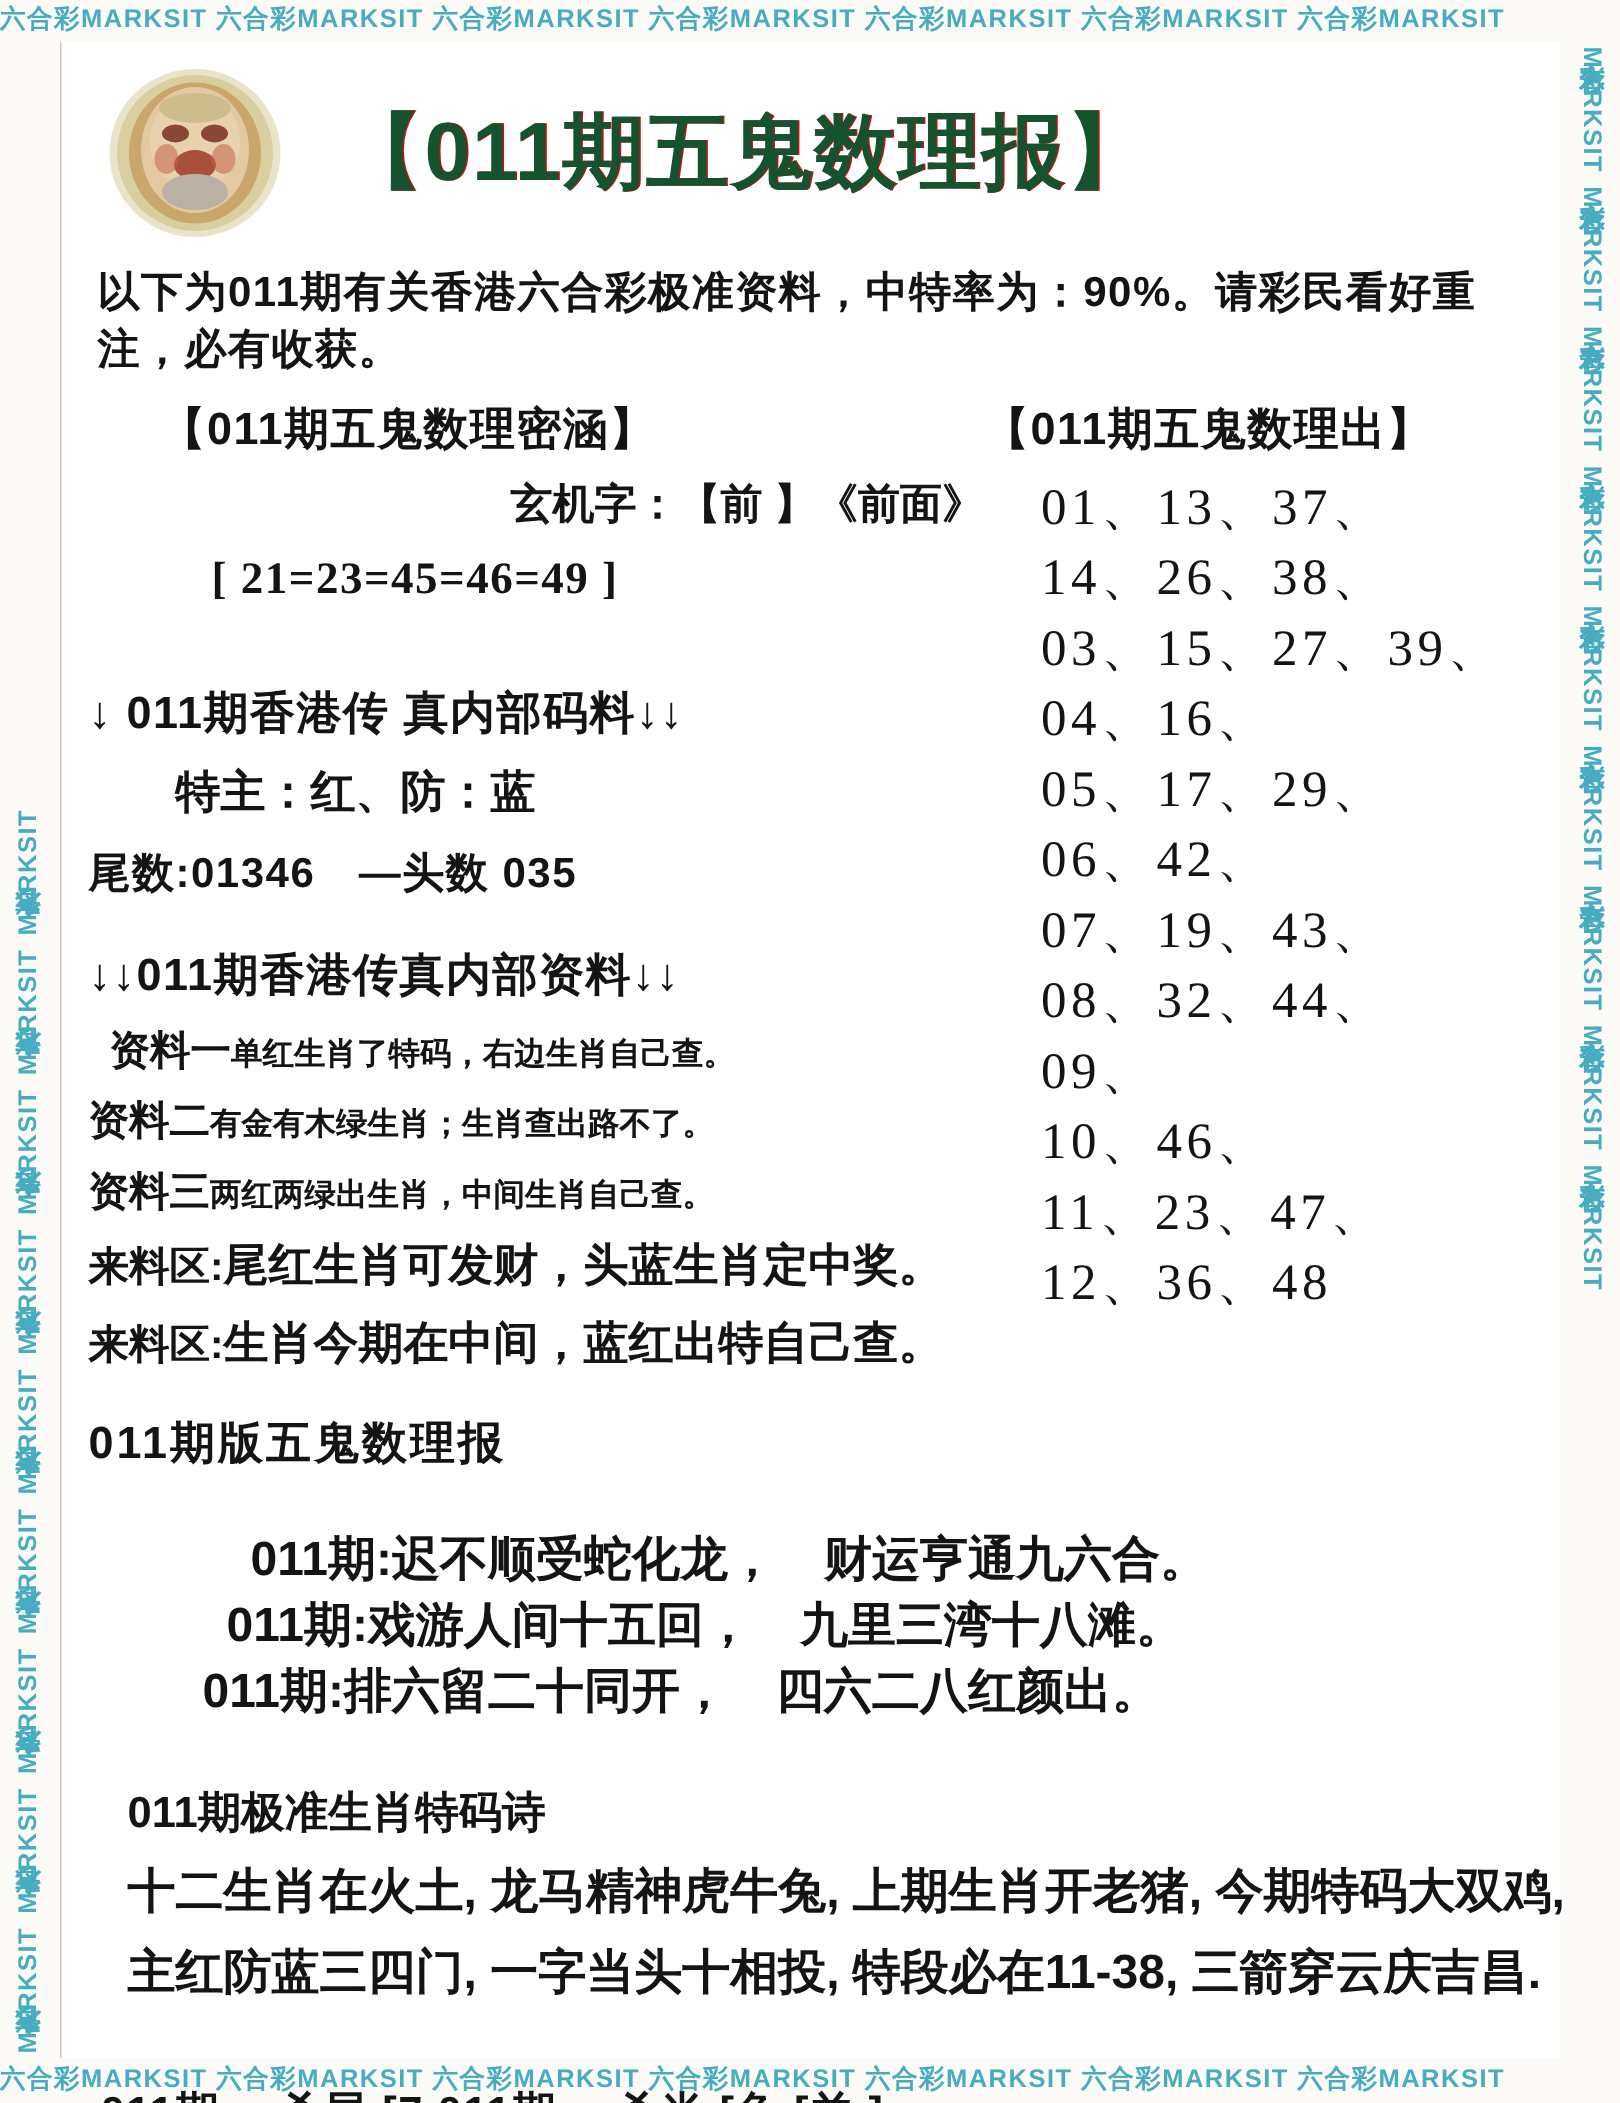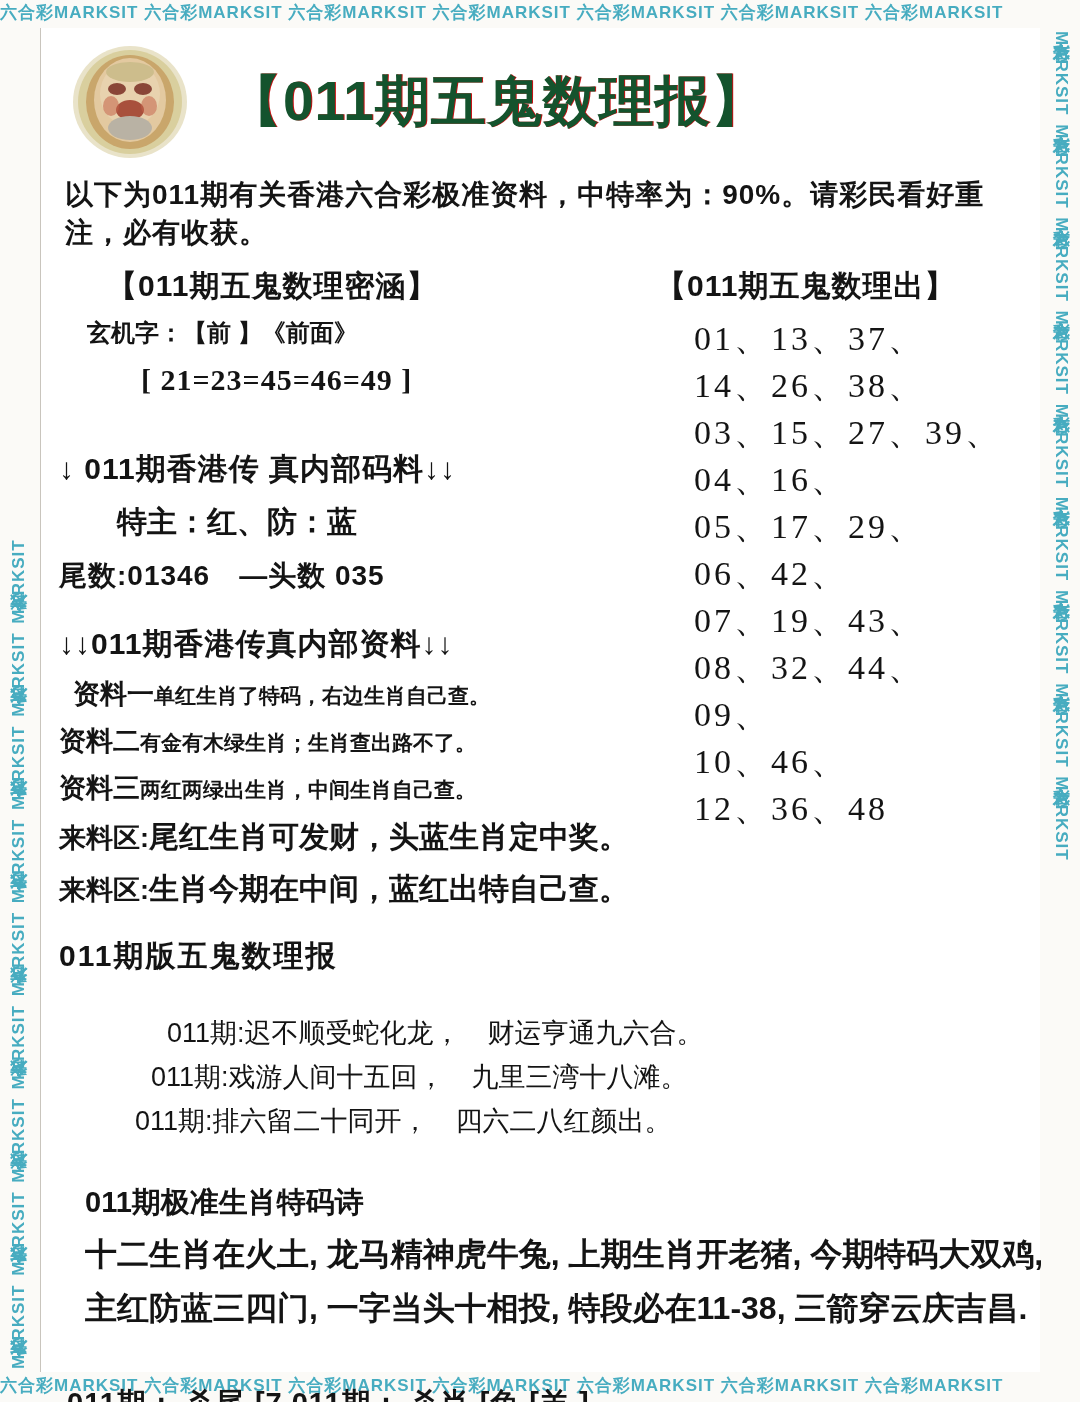--- a/index.html
+++ b/index.html
@@ -43,21 +43,21 @@
     margin:10px 6px 0 6px; letter-spacing:1px;
   }
 
   
   .columns { display:flex; margin-top:14px; }
   .left-col  { width:62%; }
   .right-col { width:38%; }
 
   .sec-title { font-size:30px; font-weight:bold; letter-spacing:1px; }
   .lc-sec1   { padding-left:48px; }
-  .mystery   { font-size:24px; font-weight:bold; padding-left:28px; margin-top:10px; }
+  .mystery   { font-size:28px; font-weight:bold; padding-left:28px; margin-top:10px;text-align:right; }
   .equation  { font-size:30px; font-weight:bold; font-family:"Liberation Serif",serif;
                padding-left:82px; margin-top:14px; letter-spacing:1px; }
   .lc-sec2   { margin-top:52px; }
   .special   { font-size:30px; font-weight:bold; padding-left:58px; margin-top:12px; }
   .tailnum   { font-size:28px; font-weight:bold; margin-top:14px; letter-spacing:1px; }
   .lc-sec3   { margin-top:29px; }
 
   .mat-row { display:flex; align-items:baseline; margin-top:11px; }
   .mat-label { font-size:27px; font-weight:bold; white-space:nowrap; }
   .mat-text  { font-size:21px; font-weight:bold; white-space:nowrap; letter-spacing:0; }
@@ -66,21 +66,21 @@
 
   .rc-title { font-size:30px; font-weight:bold; letter-spacing:1px; }
   .rc-rows  { margin-top:8px; padding-left:38px; }
   .rc-row   { font-family:"Liberation Serif",serif; font-size:34px; line-height:47px;
               letter-spacing:3px; white-space:nowrap; }
 
   
   .mid-title { text-align:left; font-size:30px; font-weight:600;
                margin-top:26px; letter-spacing:2px; }
   .verses { margin-top:34px; }
-  .verse  { font-size:27px; font-weight:normal; line-height:44px; white-space:nowrap; }
+  .verse  { font-size:32px; font-weight:bold; line-height:44px; white-space:nowrap; }
   .verse.v1 { padding-left:108px; }
   .verse.v2 { padding-left:92px; }
   .verse.v3 { padding-left:76px; }
 
   
   .poem { margin-top:40px; }
   .poem-title { font-size:29px; font-weight:bold; padding-left:26px; }
   .poem-line  { font-size:32px; font-weight:900; margin-top:10px; padding-left:26px;
                 white-space:nowrap; letter-spacing:0; }
 
@@ -161,20 +161,21 @@
           <div class="rc-row">01、13、37、</div>
           <div class="rc-row">14、26、38、</div>
           <div class="rc-row">03、15、27、39、</div>
           <div class="rc-row">04、16、</div>
           <div class="rc-row">05、17、29、</div>
           <div class="rc-row">06、42、</div>
           <div class="rc-row">07、19、43、</div>
           <div class="rc-row">08、32、44、</div>
           <div class="rc-row">09、</div>
           <div class="rc-row">10、46、</div>
+          <div class="rc-row">11、23、47、</div>
           <div class="rc-row">12、36、48</div>
         </div>
       </div>
     </div>
 
     <div class="mid-title">011期版五鬼数理报</div>
     <div class="verses">
       <div class="verse v1">011期:迟不顺受蛇化龙，　财运亨通九六合。</div>
       <div class="verse v2">011期:戏游人间十五回，　九里三湾十八滩。</div>
       <div class="verse v3">011期:排六留二十同开，　四六二八红颜出。</div>

